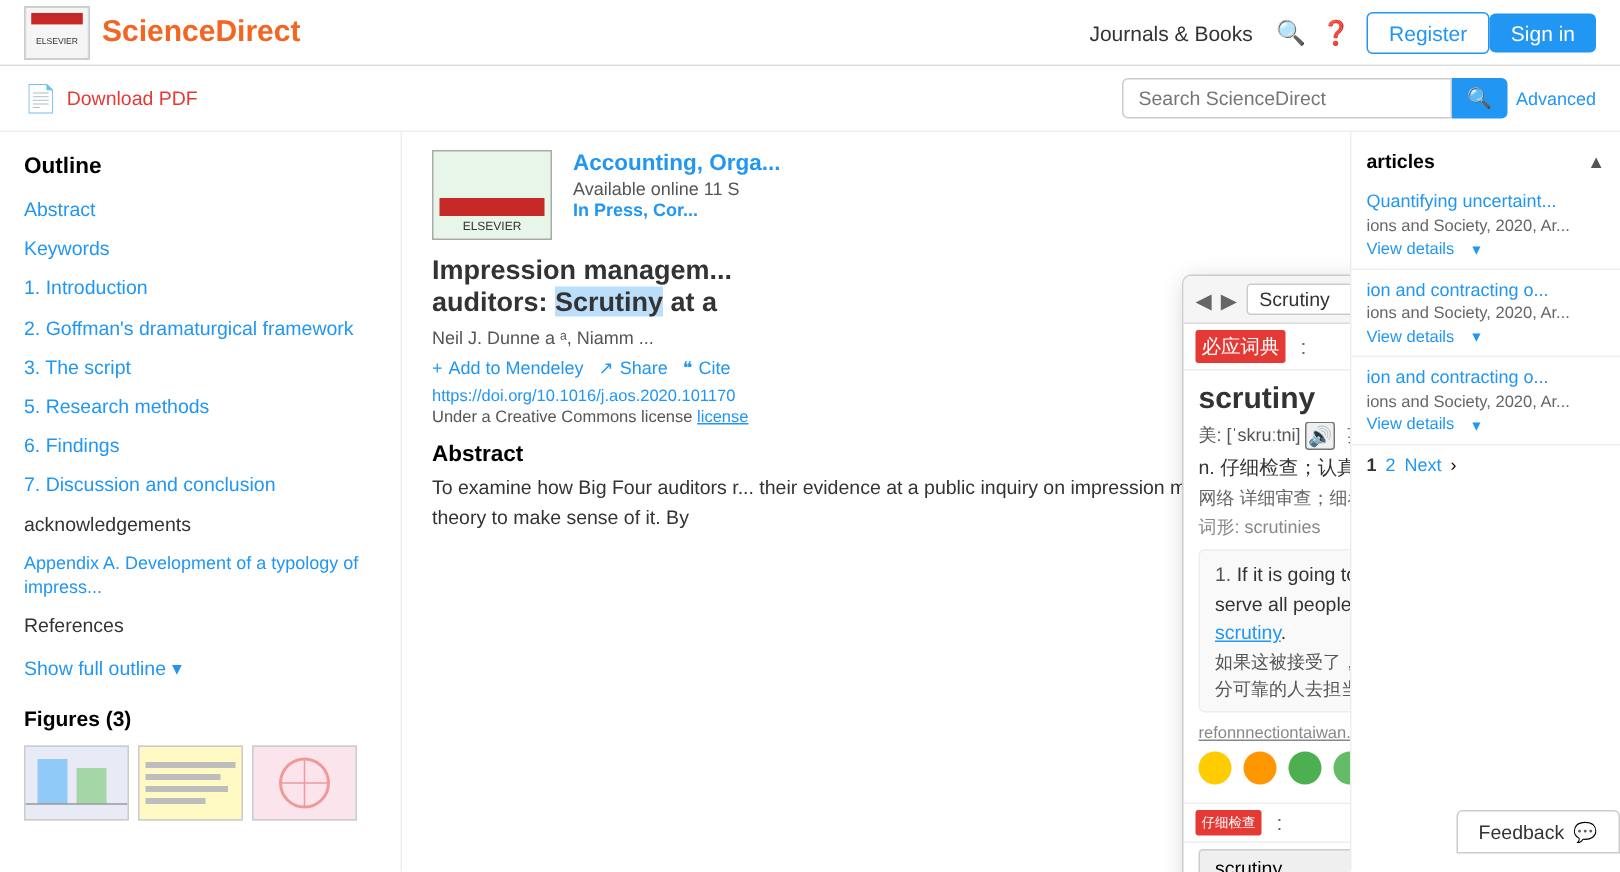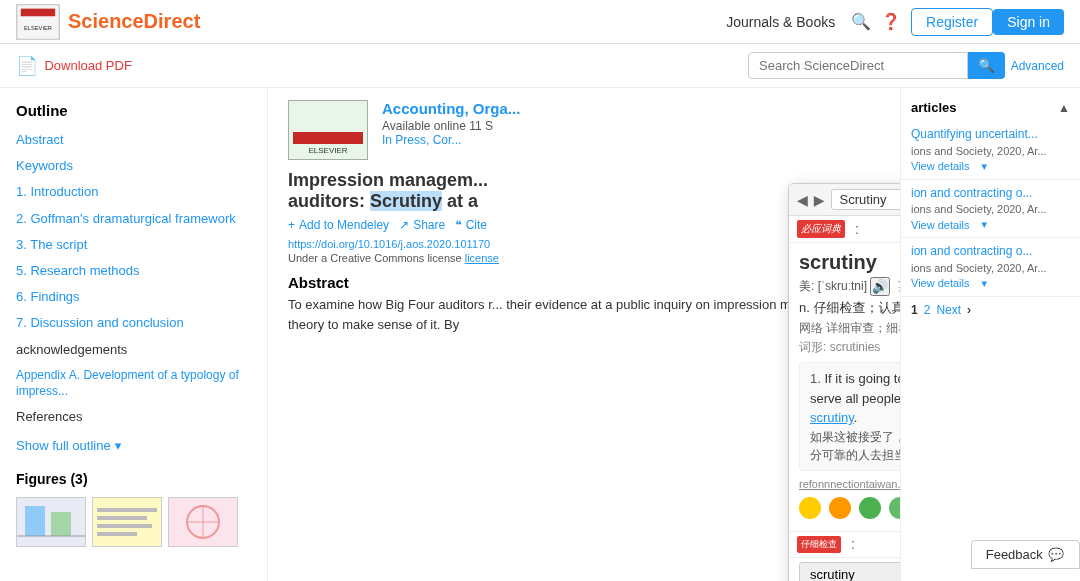--- a/index.html
+++ b/index.html
@@ -39,21 +39,21 @@
     .figure-thumb { width: 70px; height: 50px; background: #e0e0e0; border: 1px solid #ccc; display: flex; align-items: center; justify-content: center; font-size: 9px; color: #666; }
     .show-outline { display: flex; align-items: center; gap: 4px; padding: 8px 16px; color: #2196F3; font-size: 13px; cursor: pointer; }
 
     
     .article-area { flex: 1; padding: 12px 20px; overflow-y: auto; position: relative; }
     .journal-header { display: flex; align-items: flex-start; gap: 14px; margin-bottom: 10px; }
     .journal-logo { width: 80px; height: 60px; background: #e8f5e9; border: 1px solid #aaa; display: flex; flex-direction: column; align-items: center; justify-content: flex-end; padding: 4px; font-size: 8px; color: #333; }
     .journal-logo-top { background: #c62828; width: 100%; height: 12px; margin-bottom: 2px; }
     .journal-info h2 { font-size: 16px; color: #2196F3; }
     .journal-meta { font-size: 12px; color: #555; margin-top: 2px; }
-    .journal-meta a { color: #2196F3; text-decoration: none; }
+    .journal-meta a { color: #2196F3; text-decoration: none; font-weight: bold; }
     .article-title { font-size: 18px; font-weight: bold; color: #333; margin-bottom: 6px; }
     .authors { font-size: 12px; color: #555; margin-bottom: 4px; }
     .article-actions { display: flex; gap: 10px; margin: 6px 0; }
     .action-btn { display: flex; align-items: center; gap: 4px; font-size: 12px; color: #2196F3; cursor: pointer; background: none; border: none; }
     .article-url { font-size: 11px; color: #2196F3; margin-bottom: 2px; }
     .license-text { font-size: 11px; color: #555; }
     .abstract-title { font-size: 15px; font-weight: bold; margin: 10px 0 4px; }
     .abstract-text { font-size: 13px; color: #333; line-height: 1.5; }
     .highlight { background: #bbdefb; }
 
@@ -68,21 +68,21 @@
     .page-num { color: #2196F3; cursor: pointer; }
     .page-active { font-weight: bold; color: #333; }
     .next-btn { color: #2196F3; cursor: pointer; }
 
     
     .dict-popup { position: absolute; left: 520px; top: 95px; width: 380px; background: #fff; border: 1px solid #ccc; border-radius: 6px; box-shadow: 2px 4px 16px rgba(0,0,0,0.18); z-index: 100; overflow: hidden; }
     .dict-header { display: flex; align-items: center; background: #f5f5f5; border-bottom: 1px solid #ddd; padding: 4px 8px; gap: 6px; height: 32px; }
     .dict-nav-btn { background: none; border: none; cursor: pointer; font-size: 14px; color: #666; }
     .dict-title-bar { flex: 1; background: #fff; border: 1px solid #ccc; border-radius: 3px; padding: 2px 8px; font-size: 13px; color: #333; }
     .dict-source-bar { display: flex; align-items: center; padding: 4px 8px; border-bottom: 1px solid #eee; }
-    .dict-source-logo { background: #e53935; color: #fff; font-size: 10px; padding: 2px 4px; border-radius: 2px; margin-right: 6px; font-style: italic; }
+    .dict-source-logo { background: #e53935; color: #fff; font-size: 13px; padding: 2px 4px; border-radius: 2px; margin-right: 6px; }
     .dict-source-more { font-size: 14px; color: #666; margin-left: 4px; cursor: pointer; }
     .dict-body { padding: 8px 10px; max-height: 460px; overflow-y: auto; }
     .dict-word { font-size: 20px; font-weight: bold; color: #333; }
     .dict-phonetic { font-size: 12px; color: #555; margin: 3px 0; display: flex; gap: 8px; flex-wrap: wrap; }
     .dict-phonetic span { display: flex; align-items: center; gap: 3px; }
     .dict-speaker { color: #2196F3; cursor: pointer; font-size: 13px; }
     .dict-definition { font-size: 13px; color: #333; margin: 3px 0; }
     .dict-net { font-size: 12px; color: #666; margin: 2px 0; }
     .dict-form { font-size: 12px; color: #888; margin: 2px 0; }
     .dict-example-block { background: #f9f9f9; border: 1px solid #eee; border-radius: 4px; padding: 6px 10px; margin: 6px 0; font-size: 13px; }
@@ -201,20 +201,21 @@
           <span>Available online 11 S</span>
           <br>
           <a href="#" style="color:#2196F3;font-size:12px;">In Press, Cor...</a>
         </div>
       </div>
     </div>
     <div class="article-title">
       <span>Impression managem...</span><br>
       <span>auditors: <span class="highlight">Scrutiny</span> at a</span>
     </div>
+    <div class="authors">Neil J. Dunne a ᵃ, Niamm ...</div>
     <div class="article-actions">
       <button class="action-btn">
         <span>+</span>
         <span>Add to Mendeley</span>
       </button>
       <button class="action-btn">
         <span>↗</span>
         <span>Share</span>
       </button>
       <button class="action-btn">

